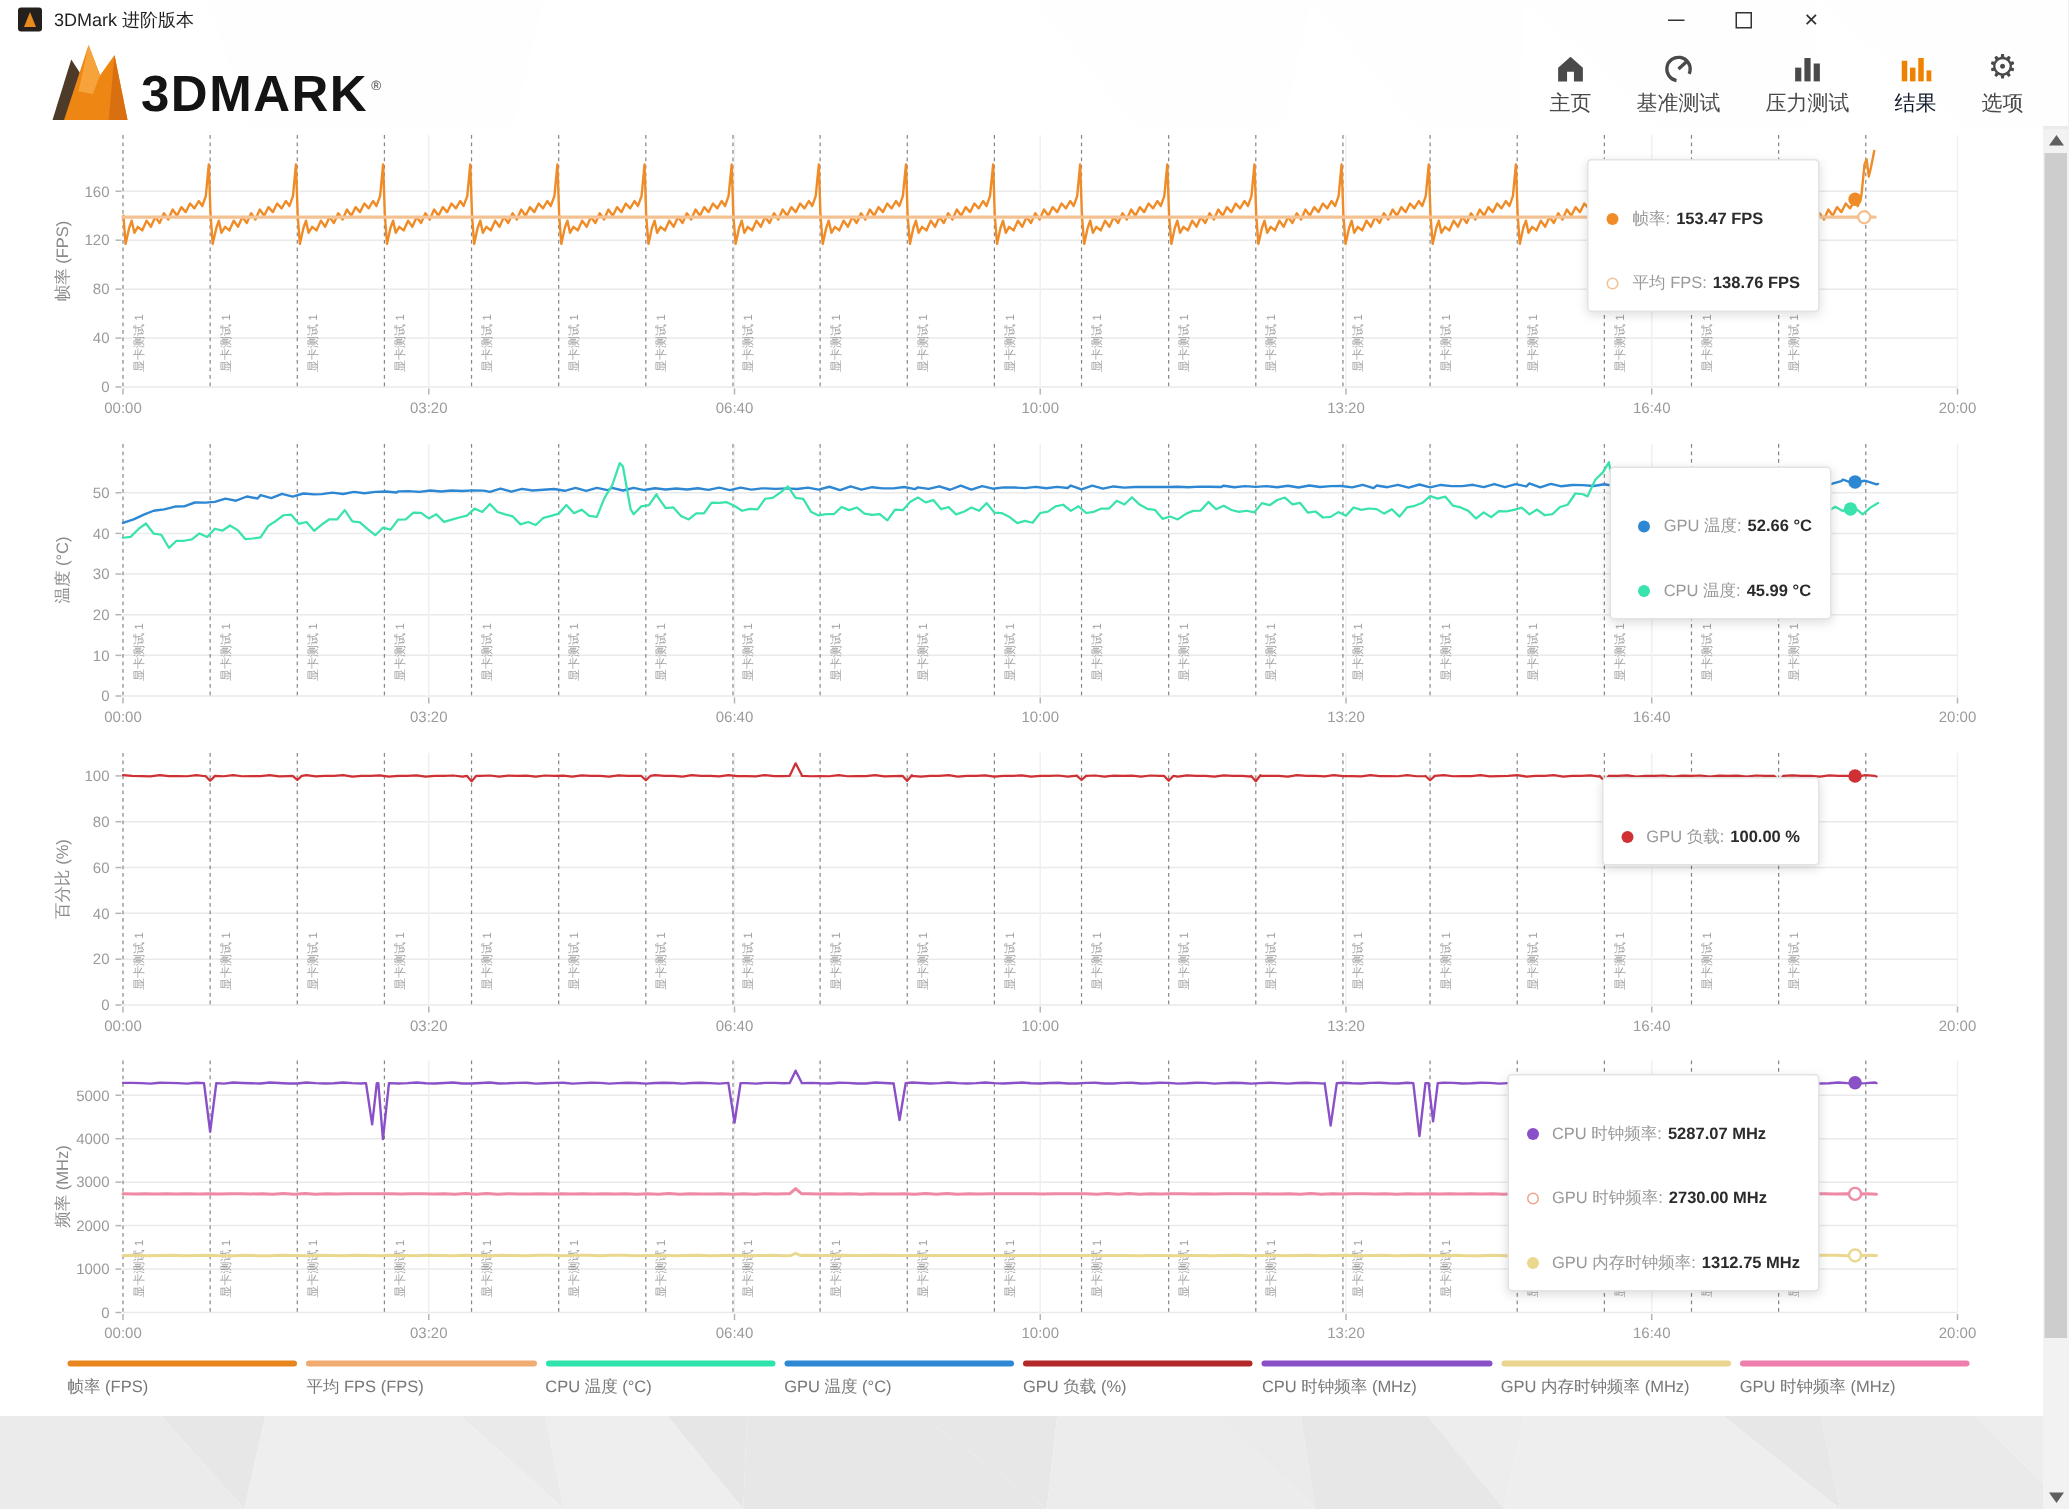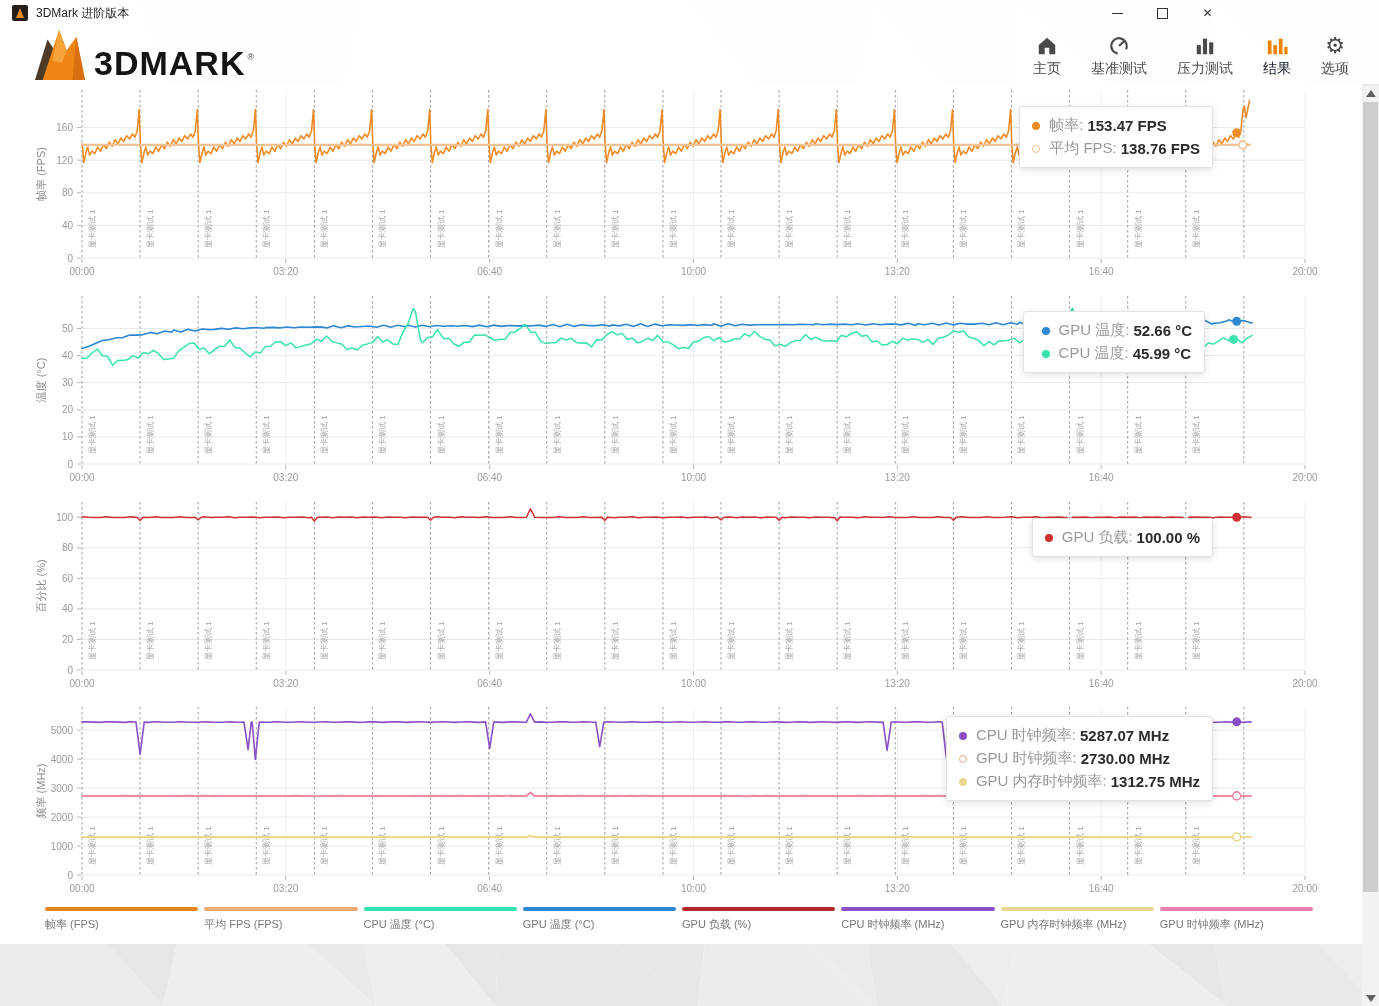--- a/index.html
+++ b/index.html
@@ -24,21 +24,21 @@
   #logo .brand{font-size:34px;font-weight:800;color:#141414;letter-spacing:1px;line-height:1;margin-left:6px;}
   #logo .reg{font-size:9px;color:#444;margin-left:2px;margin-bottom:18px;}
   #nav{margin-left:auto;display:flex;gap:30px;margin-right:42px;}
   .nav-item{display:flex;flex-direction:column;align-items:center;gap:3px;cursor:pointer;}
   .nav-item .nico{height:24px;display:flex;align-items:flex-end;justify-content:center;color:#4a4a4a;}
   .nav-item .nlabel{font-size:14px;color:#4a4a4a;}
   .nav-item.active .nlabel{color:#0f172a;}
   
   .legend-box{position:absolute;background:#fff;border:1px solid #e3e3e3;border-radius:3px;
        box-shadow:0 2px 7px rgba(0,0,0,.13);padding:7px 12px;z-index:20;white-space:nowrap;}
-  .legend-row{display:flex;align-items:center;height:23px;font-size:15px;}
+  .legend-row{display:flex;align-items:center;height:23px;font-size:11px;margin-top:20px;}
   .legend-dot{width:8px;height:8px;border-radius:50%;margin-right:9px;flex:none;}
   .legend-dot.hollow{background:#fff !important;border:1.6px solid;width:6px;height:6px;}
   .legend-lab{color:#999;}
   .legend-val{color:#2b2b2b;font-weight:bold;margin-left:4px;}
   
   #bottom-legend{position:absolute;left:45px;top:907px;width:1268px;display:flex;gap:6px;z-index:15;}
   .bl-item{flex:1;cursor:pointer;}
   .bl-bar{height:4px;border-radius:2px;}
   .bl-label{font-size:11px;color:#777;margin-top:6px;}
   
@@ -576,21 +576,21 @@
           <span class="legend-dot" style="background:#ef8c28"></span>
         <span class="legend-lab">帧率:</span>
         <span class="legend-val">153.47 FPS</span>
         </div>
         <div class="legend-row">
           <span class="legend-dot hollow" style="border-color:#f4c193"></span>
         <span class="legend-lab">平均 FPS:</span>
         <span class="legend-val">138.76 FPS</span>
         </div>
       </div>
-      <div class="legend-box" style="top: 311px; right: 174px; padding-left: 18px;">
+      <div class="legend-box" style="top: 311px; right: 158px; padding-left: 18px;">
         <div class="legend-row">
           <span class="legend-dot" style="background:#2d87d3"></span>
         <span class="legend-lab">GPU 温度:</span>
         <span class="legend-val">52.66 °C</span>
         </div>
         <div class="legend-row">
           <span class="legend-dot" style="background:#3ae3ae"></span>
         <span class="legend-lab">CPU 温度:</span>
         <span class="legend-val">45.99 °C</span>
         </div>

